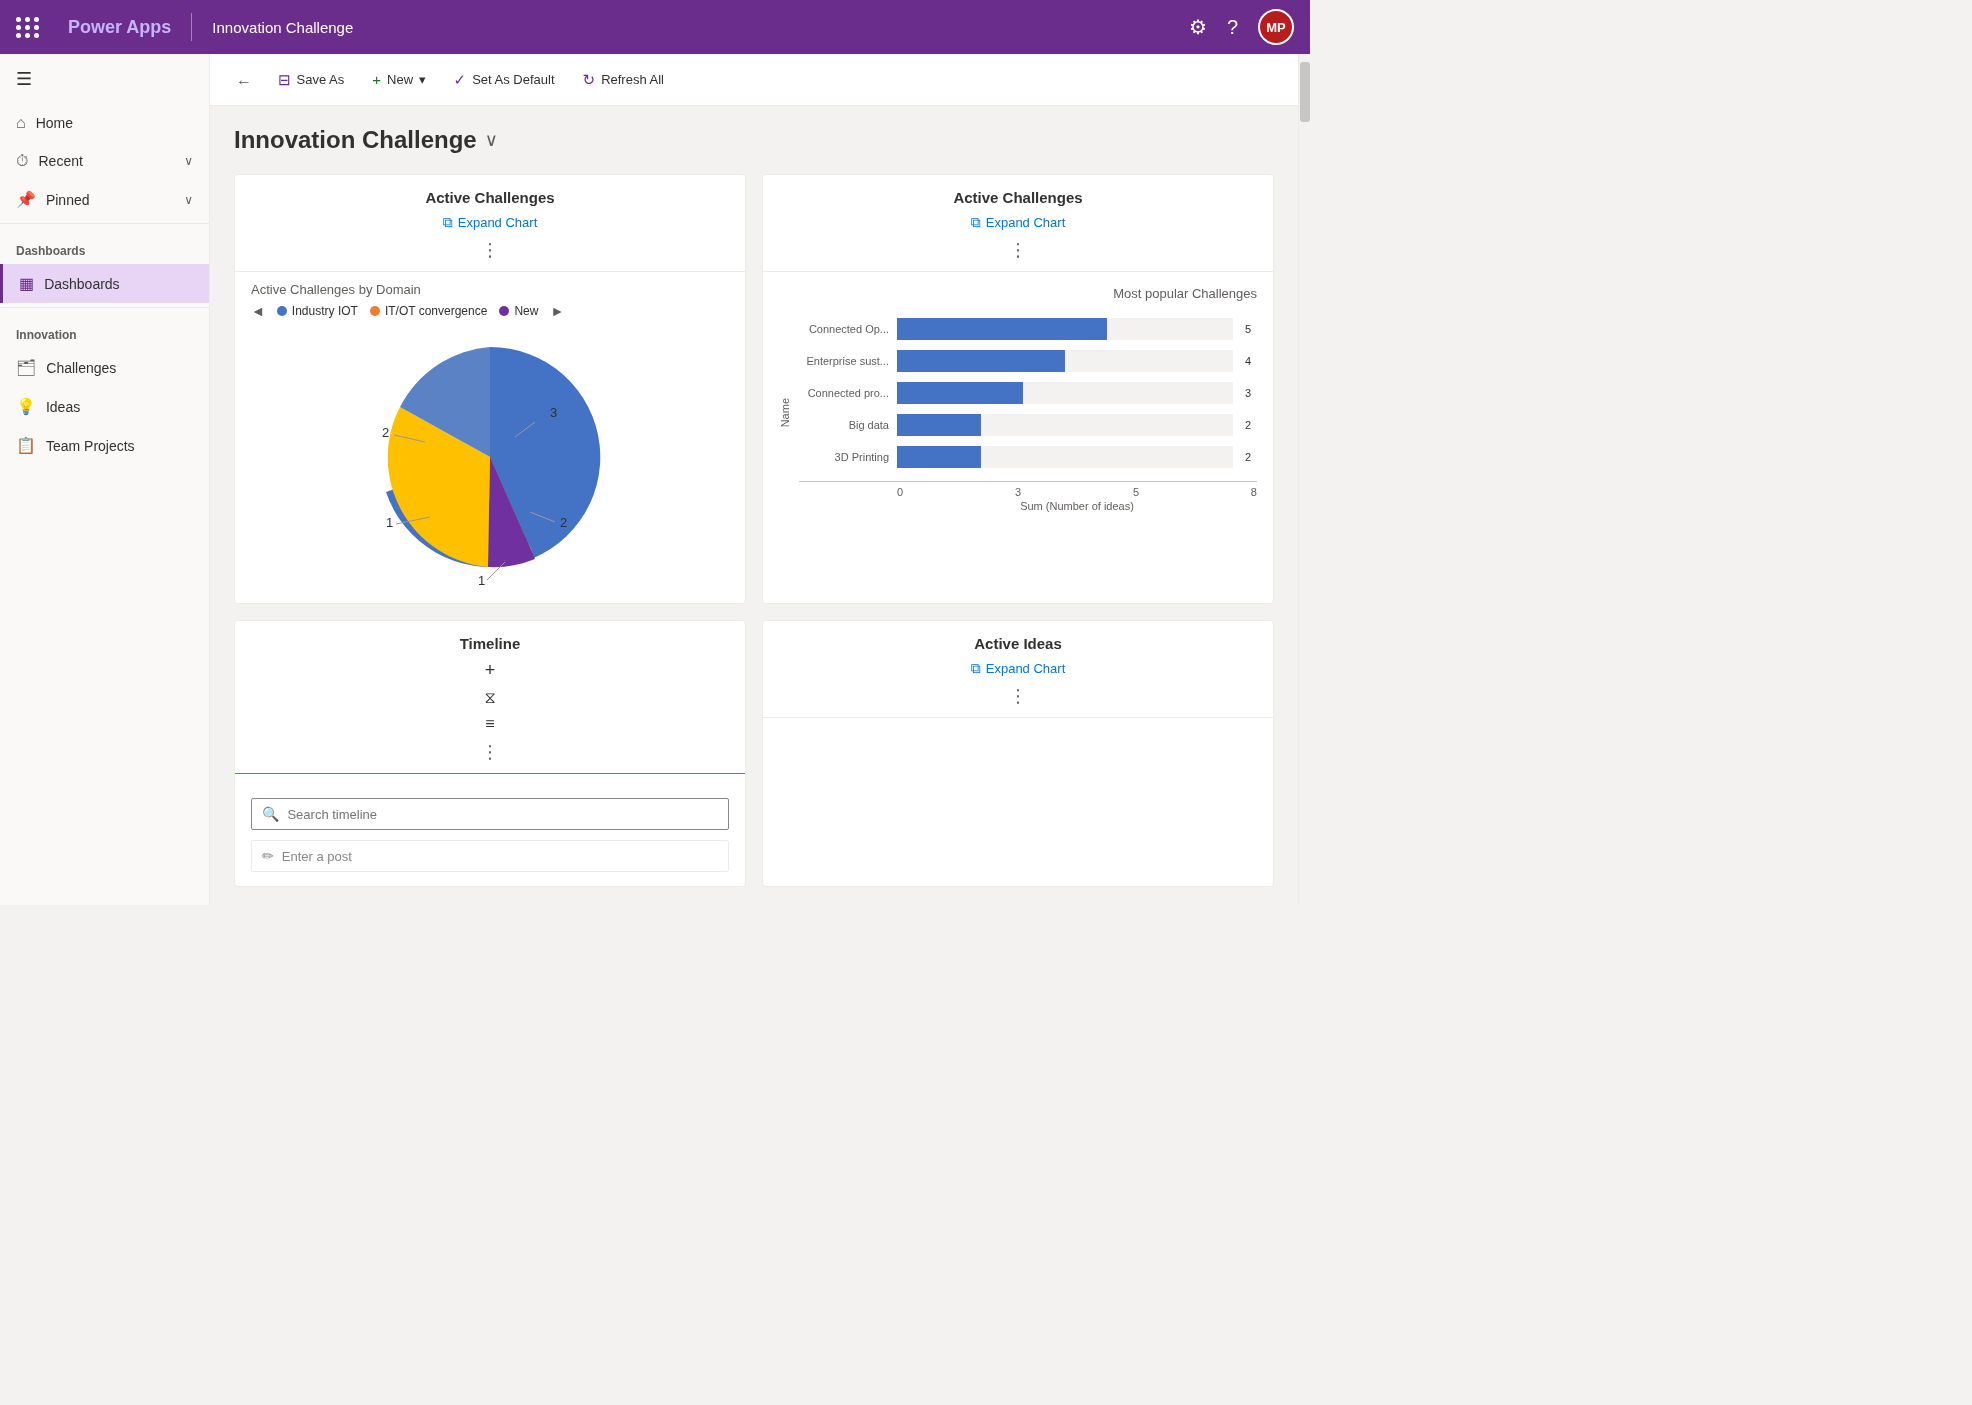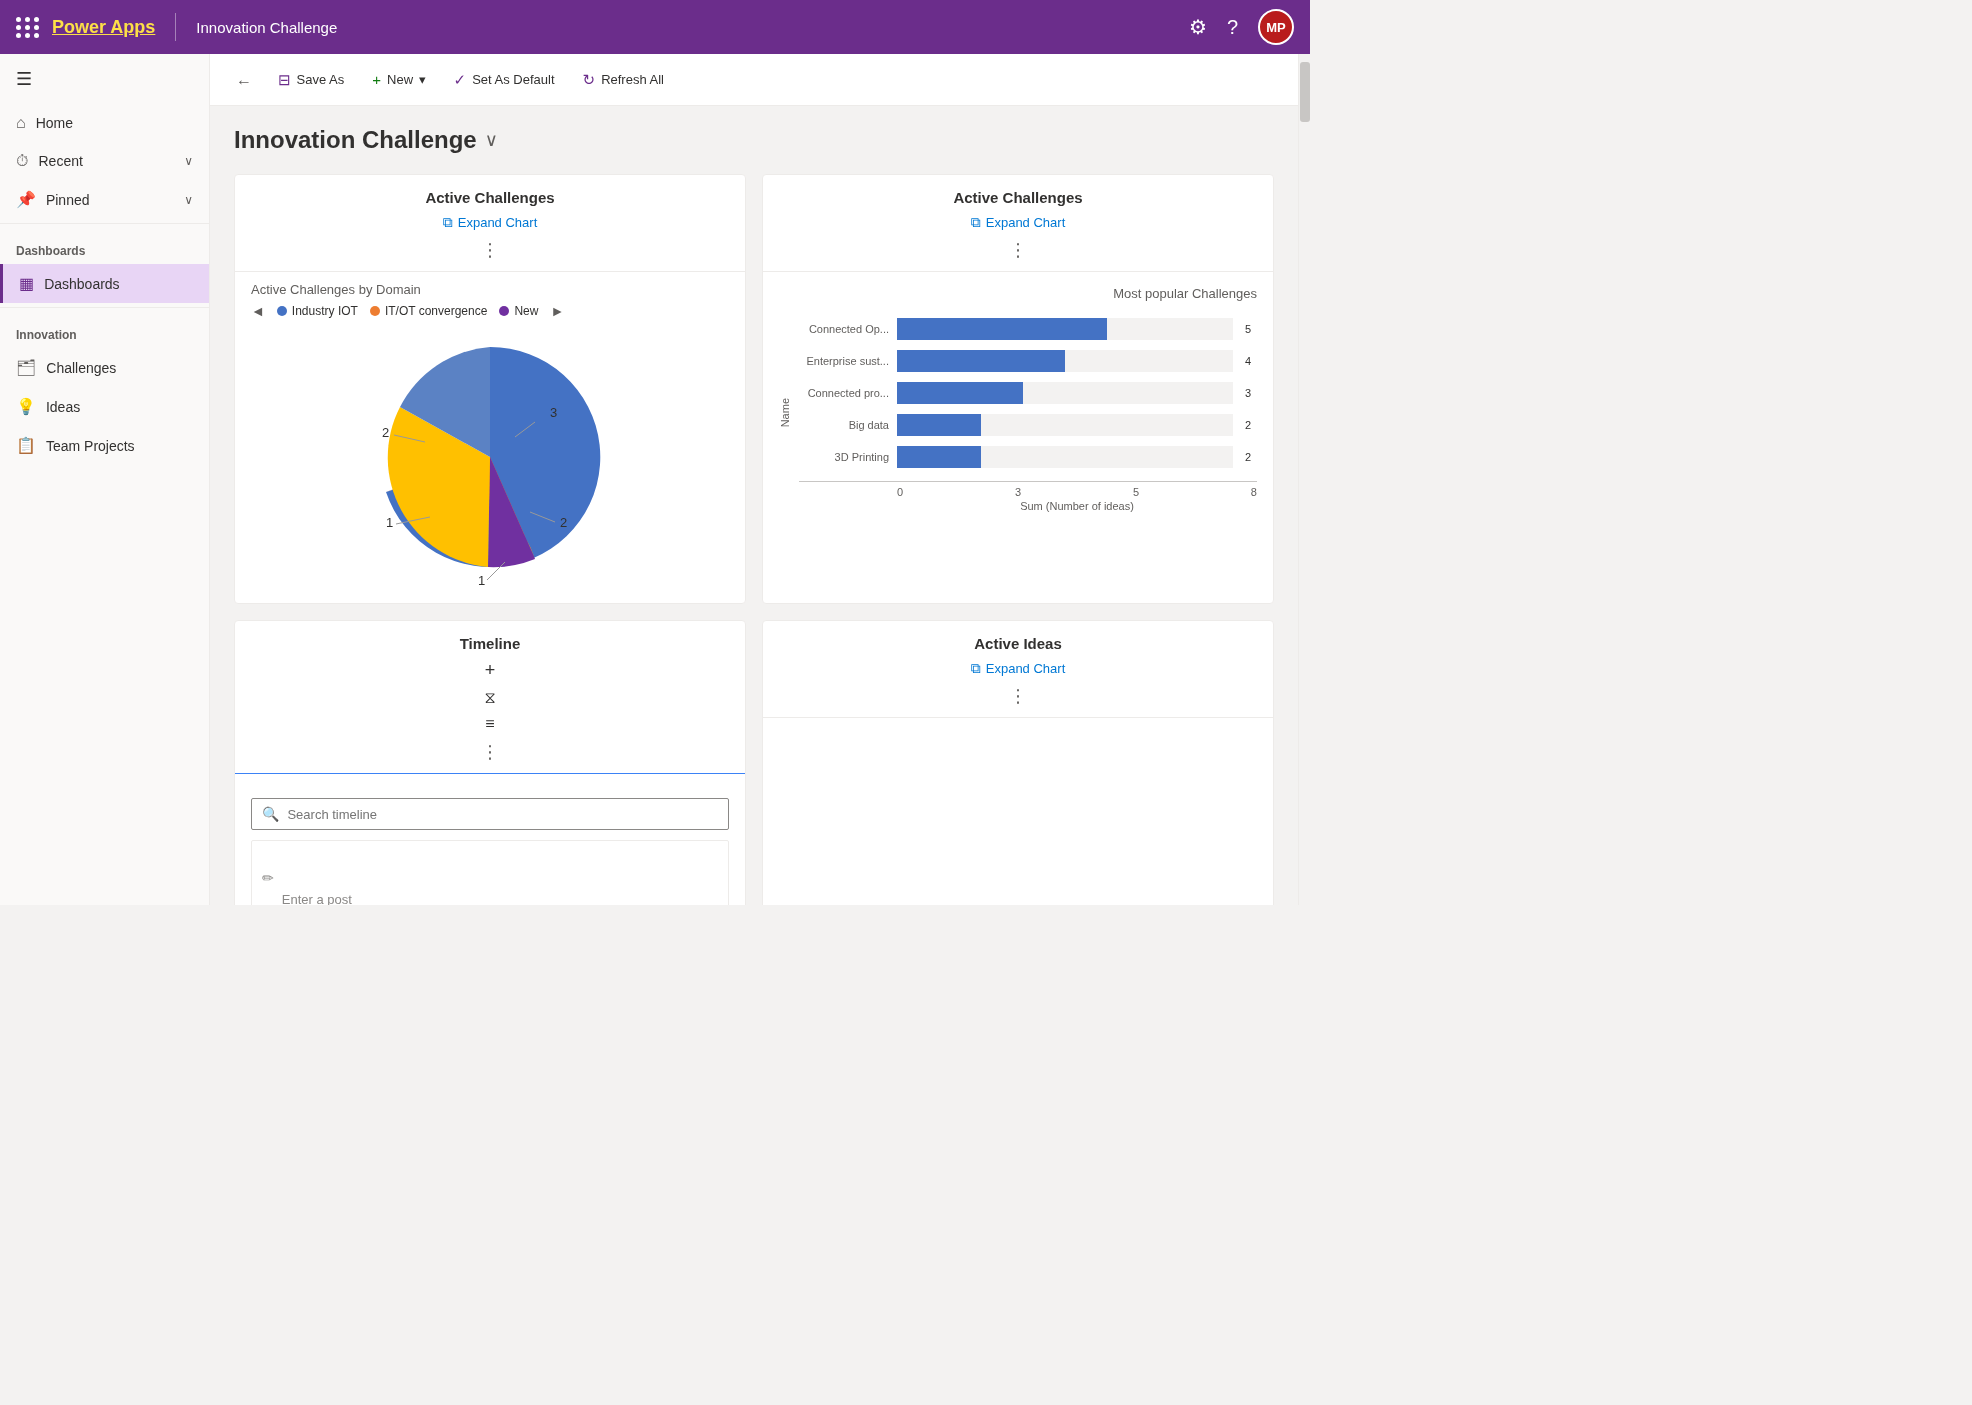--- a/index.html
+++ b/index.html
@@ -10,21 +10,21 @@
       background: #6b2d8b;
       height: 54px;
       display: flex;
       align-items: center;
       padding: 0 16px;
       gap: 12px;
       color: white;
     }
     .top-nav-dots { display: grid; grid-template-columns: repeat(3, 6px); gap: 3px; cursor: pointer; }
     .top-nav-dot { width: 5px; height: 5px; background: white; border-radius: 50%; }
-    .top-nav-brand { font-size: 18px; font-weight: 600; color: #fde047; margin-left: 0; text-decoration: underline; }
+    .top-nav-brand { font-size: 18px; font-weight: 600; color: #c4b5fd; margin-left: 16px; }
     .top-nav-divider { width: 1px; height: 28px; background: rgba(255,255,255,0.4); margin: 0 8px; }
     .top-nav-title { font-size: 15px; color: white; }
     .top-nav-right { margin-left: auto; display: flex; align-items: center; gap: 20px; }
     .top-nav-icon { color: white; font-size: 20px; cursor: pointer; }
     .top-nav-avatar { width: 36px; height: 36px; border-radius: 50%; border: 2px solid white; display: flex; align-items: center; justify-content: center; font-size: 13px; font-weight: 600; color: white; background: #b91c1c; cursor: pointer; }
 
     
     .layout { display: flex; height: calc(905px - 54px); }
 
     
@@ -86,21 +86,21 @@
     
     .timeline-card .card-header { border-bottom: 1px solid #3b82f6; }
     .timeline-add { font-size: 18px; color: #323130; cursor: pointer; }
     .timeline-filter { font-size: 16px; color: #323130; cursor: pointer; }
     .timeline-sort { font-size: 16px; color: #323130; cursor: pointer; }
     .search-box { display: flex; align-items: center; gap: 8px; border: 1px solid #8a8886; border-radius: 2px; padding: 7px 10px; margin: 10px 0; }
     .search-icon { font-size: 14px; color: #605e5c; }
     .search-input { border: none; outline: none; font-size: 13px; color: #ef4444; flex: 1; background: transparent; }
     .post-input { display: flex; align-items: center; gap: 8px; border: 1px solid #edebe9; border-radius: 2px; padding: 7px 10px; margin-top: 6px; }
     .post-icon { font-size: 14px; color: #8a8886; }
-    .post-text { font-size: 13px; color: #8a8886; margin-top: 44px; }
+    .post-text { font-size: 13px; color: #8a8886; }
 
     
     .content::-webkit-scrollbar { width: 8px; }
     .content::-webkit-scrollbar-track { background: #f3f2f1; }
     .content::-webkit-scrollbar-thumb { background: #c8c6c4; border-radius: 4px; }
 
     
     .scrollbar-track { width: 12px; background: #f3f2f1; border-left: 1px solid #edebe9; display: flex; flex-direction: column; }
     .scrollbar-thumb { width: 10px; height: 60px; background: #c8c6c4; border-radius: 3px; margin: 2px auto; margin-top: 8px; }
   </style>

